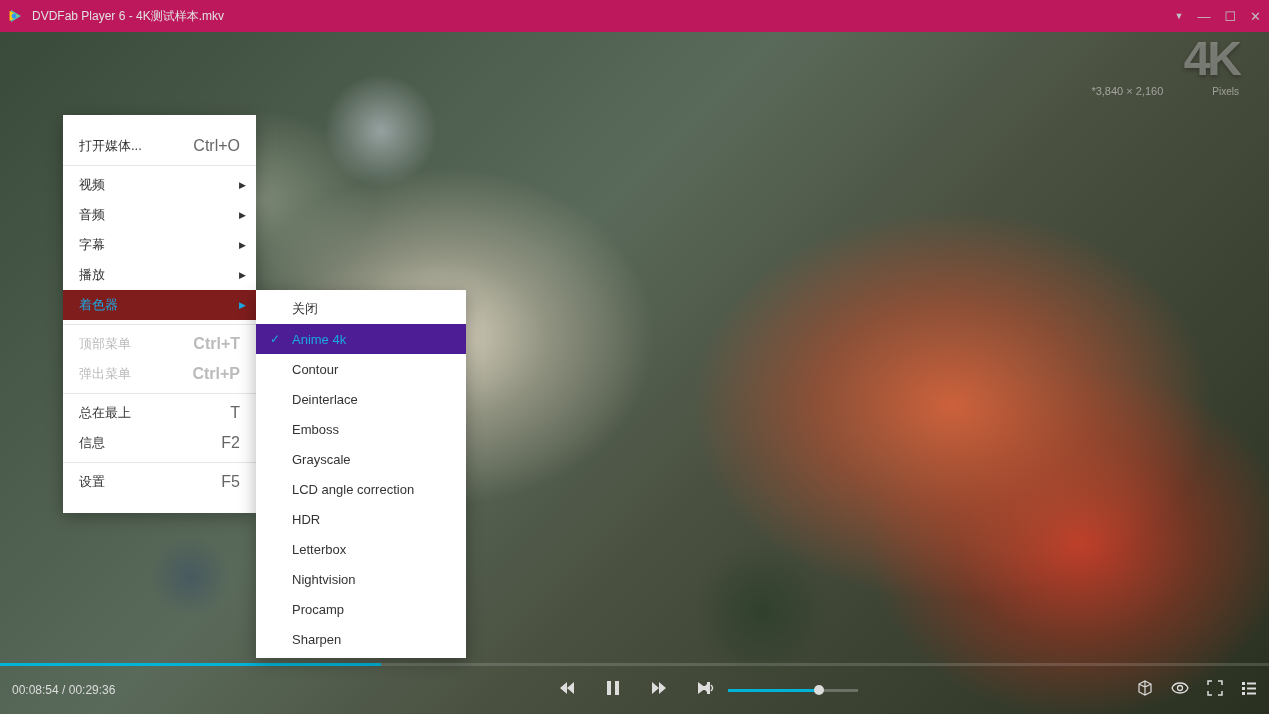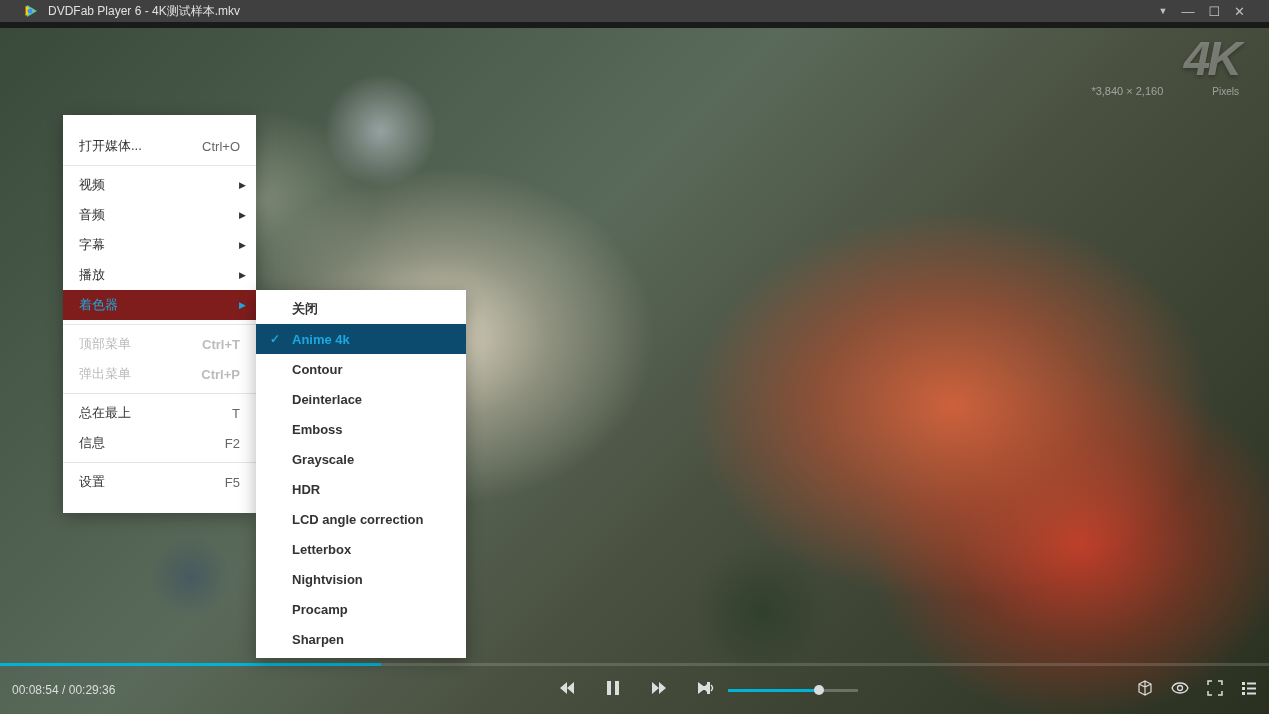--- a/index.html
+++ b/index.html
@@ -1,20 +1,20 @@
 <!DOCTYPE html>
 <html><head>
 <meta charset="utf-8">
 <style>
 * { margin: 0; padding: 0; box-sizing: border-box; font-family: "Microsoft YaHei", Arial, sans-serif; }
 html, body { width: 1269px; height: 714px; overflow: hidden; background: #000; }
 
 .window { position: relative; width: 1269px; height: 714px; background: #1a1a1a; }
 
-.titlebar { height: 22px; background: #404040; display: flex; align-items: center; padding: 0 24px; color: #e0e0e0; font-size: 12px; position: relative; z-index: 10; }
+.titlebar { height: 32px; background: #be185d; display: flex; align-items: center; padding: 0 8px; color: #e0e0e0; font-size: 12px; position: relative; z-index: 10; }
 .titlebar .logo { width: 16px; height: 16px; margin-right: 8px; position: relative; }
 .titlebar .logo svg { width: 16px; height: 16px; }
 .titlebar .title-text { flex: 1; }
 .titlebar .win-controls { display: flex; gap: 14px; align-items: center; }
 .titlebar .win-controls span { cursor: pointer; color: #c0c0c0; font-size: 13px; }
 .titlebar .win-controls .tri { font-size: 9px; }
 
 .video-area { position: absolute; top: 28px; left: 0; right: 0; bottom: 0; overflow: hidden; }
 .video-bg { position: absolute; inset: 0; background:
   radial-gradient(ellipse 400px 300px at 75% 55%, rgba(220,100,60,0.9) 0%, rgba(180,80,50,0.6) 35%, transparent 65%),
@@ -23,38 +23,38 @@
   radial-gradient(ellipse 200px 150px at 20% 25%, rgba(140,150,130,0.8) 0%, transparent 60%),
   linear-gradient(135deg, #3a4a3a 0%, #4a5a4a 20%, #5a6a5a 40%, #4a5040 60%, #3a4030 80%, #2a3020 100%);
 }
 .video-bg::before { content: ""; position: absolute; inset: 0; background:
   radial-gradient(circle 80px at 30% 15%, rgba(180,190,195,0.7) 0%, transparent 70%),
   radial-gradient(circle 60px at 15% 80%, rgba(60,80,100,0.6) 0%, transparent 70%),
   radial-gradient(circle 100px at 60% 85%, rgba(40,60,40,0.7) 0%, transparent 70%);
 }
 
 .badge-4k { position: absolute; top: 35px; right: 30px; text-align: right; z-index: 5; }
-.badge-4k .big { font-size: 48px; font-weight: 900; font-style: italic; color: rgba(200,200,200,0.45); letter-spacing: -3px; line-height: 1; text-shadow: 0 2px 4px rgba(0,0,0,0.3); }
+.badge-4k .big { font-size: 48px; font-weight: 900; color: rgba(200,200,200,0.45); letter-spacing: -3px; line-height: 1; text-shadow: 0 2px 4px rgba(0,0,0,0.3); }
 .badge-4k .small { font-size: 11px; color: rgba(200,200,200,0.7); margin-top: 2px; }
 .badge-4k .small .px { font-size: 10px; margin-left: 46px; }
 
 .context-menu { position: absolute; top: 115px; left: 63px; width: 193px; background: #fff; box-shadow: 0 4px 16px rgba(0,0,0,0.3); z-index: 20; font-size: 13px; color: #333; padding: 16px 0; }
 .context-menu .item { display: flex; align-items: center; height: 30px; padding: 0 16px; cursor: pointer; position: relative; }
 .context-menu .item .label { flex: 1; }
-.context-menu .item .shortcut { color: #666; font-size: 13px; margin-left: 31px; }
+.context-menu .item .shortcut { color: #666; font-size: 16px; margin-left: 31px; }
 .context-menu .item .arrow { position: absolute; right: 10px; font-size: 9px; color: #333; }
 .context-menu .item.disabled { color: #bbb; }
 .context-menu .item.disabled .shortcut { color: #bbb; font-weight: bold; }
 .context-menu .item.active { background: #7f1d1d; color: #1ba8e0; }
 .context-menu .item.active .arrow { color: #1ba8e0; }
 .context-menu .sep { height: 1px; background: #e5e5e5; margin: 4px 0; }
 
 .submenu { position: absolute; top: 290px; left: 256px; width: 210px; background: #fff; box-shadow: 0 4px 16px rgba(0,0,0,0.3); z-index: 21; font-size: 13px; color: #333; padding: 4px 0; }
-.submenu .item { display: flex; align-items: center; height: 30px; padding: 0 16px 0 36px; cursor: pointer; position: relative; font-weight: bold; }
-.submenu .item.selected { background: #0c4a6e; color: #1ba8e0; }
+.submenu .item { display: flex; align-items: center; height: 30px; padding: 0 16px 0 36px; cursor: pointer; position: relative; }
+.submenu .item.selected { background: #4c1d95; color: #1ba8e0; }
 .submenu .item.selected::before { content: "✓"; position: absolute; left: 14px; font-size: 12px; color: #1ba8e0; }
 
 .controls { position: absolute; left: 0; right: 0; bottom: 0; height: 48px; z-index: 15; display: flex; align-items: center; padding: 0 12px; color: #c0c0c0; }
 .progress-bar { position: absolute; left: 0; right: 0; top: -3px; height: 3px; background: rgba(255,255,255,0.15); }
 .progress-fill { height: 100%; background: #00b4d8; width: 30%; }
 .time { font-size: 12px; color: #ddd; }
 .ctrl-center { position: absolute; left: 50%; transform: translateX(-50%); display: flex; align-items: center; gap: 28px; }
 .ctrl-center .btn { cursor: pointer; color: #ddd; }
 .ctrl-center svg { fill: #ddd; }
 .vol-group { position: absolute; left: 700px; display: flex; align-items: center; gap: 12px; }
@@ -164,24 +164,24 @@
     <div class="item">
         <span>Deinterlace</span>
       </div>
     <div class="item">
         <span>Emboss</span>
       </div>
     <div class="item">
         <span>Grayscale</span>
       </div>
     <div class="item">
+        <span>LCD angle correction</span>
+      </div>
+    <div class="item">
         <span>HDR</span>
-      </div>
-    <div class="item">
-        <span>LCD angle correction</span>
       </div>
     <div class="item">
         <span>Letterbox</span>
       </div>
     <div class="item">
         <span>Nightvision</span>
       </div>
     <div class="item">
         <span>Procamp</span>
       </div>

